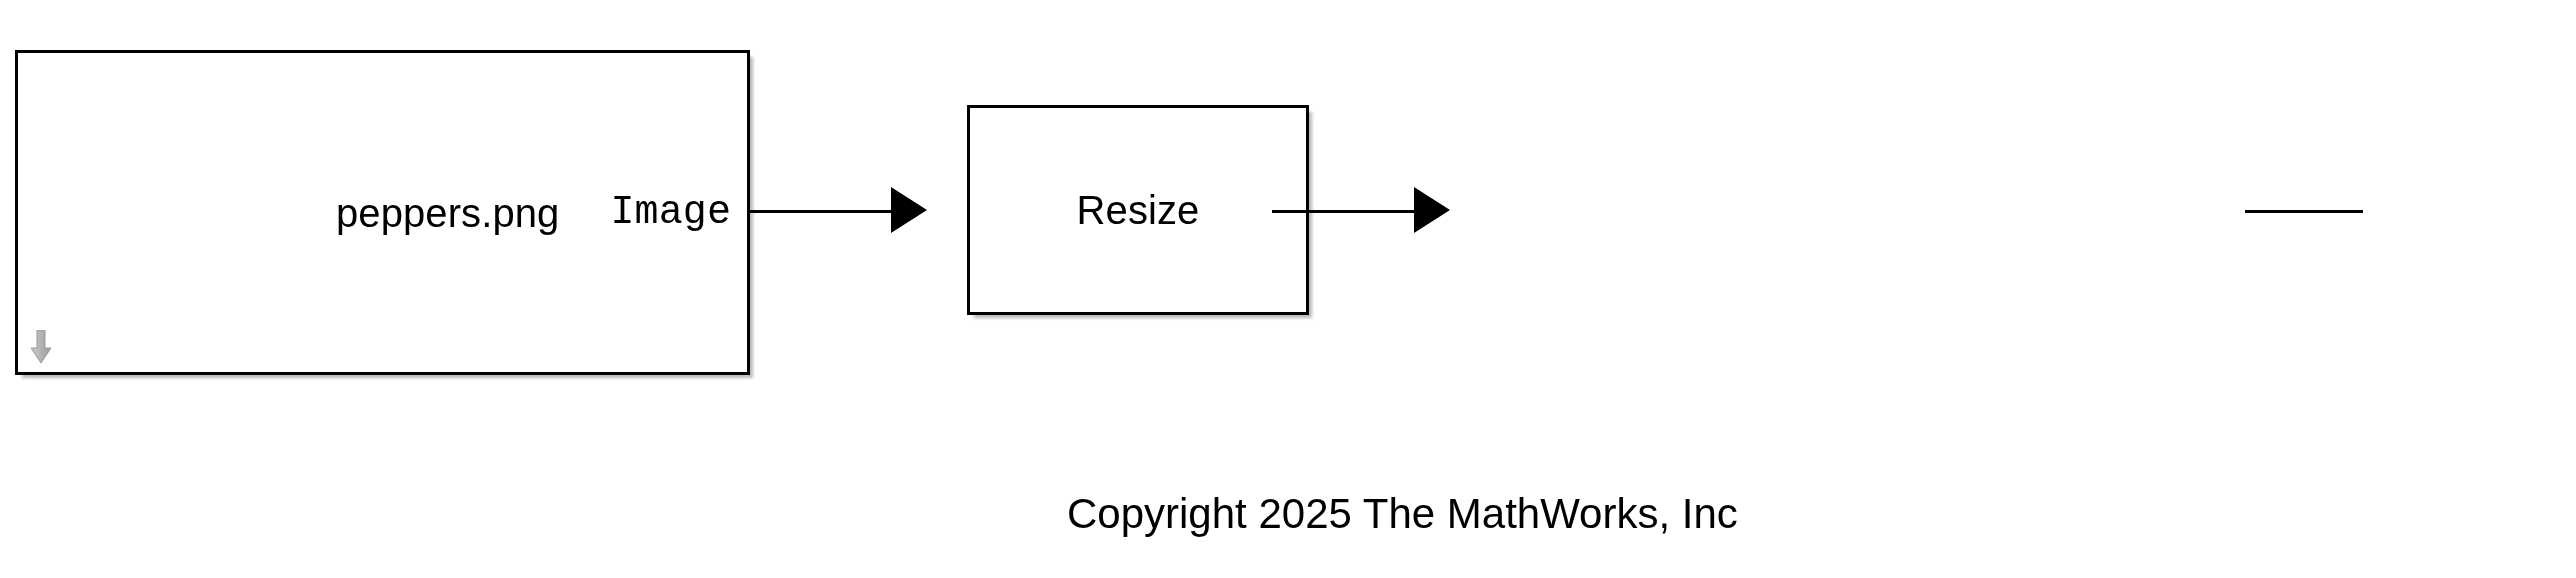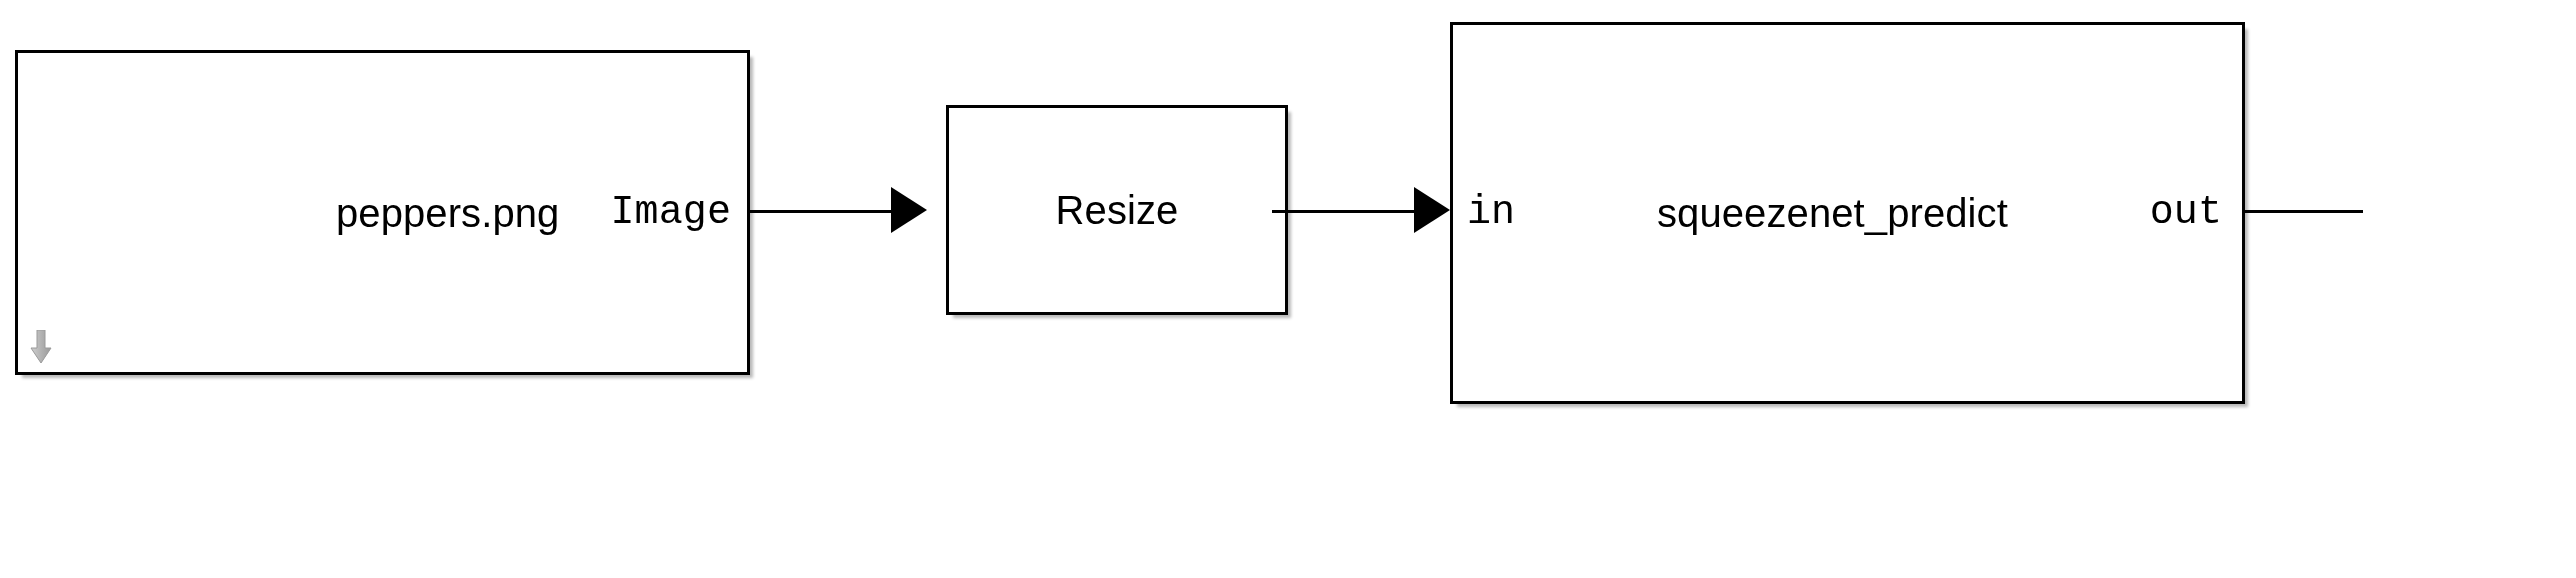--- a/index.html
+++ b/index.html
@@ -136,43 +136,33 @@
           <stop offset="100%" stop-color="#9a9a9a"></stop>
         </linearGradient>
       </defs>
       <polygon points="7,0 15,0 15,18 21,18 11,33 1,18 7,18" fill="url(#gg)" stroke="#9a9a9a" stroke-width="1"></polygon>
     </svg>
   </div>
 
   <div class="wire" style="left:749px; top:210px; width:145px;"></div>
   <div class="arrowhead" style="left:891px; top:187px;"></div>
 
-  <div class="block thin" style="left:946px; top:105px; width:342px; height:210px;">
+  <div class="block thin" style="left:967px; top:105px; width:342px; height:210px;">
     <div class="block-labels" style="justify-content:center;">
       <span class="lbl" style="margin:0 auto;">Resize</span>
     </div>
   </div>
 
   <div class="wire" style="left:1272px; top:210px; width:144px;"></div>
   <div class="arrowhead" style="left:1414px; top:187px;"></div>
 
-  <div class="block thin" style="left:1450px; top:22px; width:795px; height:382px;">
-    <div class="block-labels">
-      <span style="width:14px"></span>
-      <span class="lbl port">in</span>
-      <span class="spacer"></span>
-      <span class="lbl">squeezenet_predict</span>
-      <span class="spacer"></span>
-      <span class="lbl port">out</span>
-      <span style="width:20px"></span>
-    </div>
-  </div>
 
   <div class="wire" style="left:2245px; top:210px; width:138px;"></div>
   <div class="arrowhead" style="left:2381px; top:187px;"></div>
 
   <div class="terminator" style="left:2419px; top:174px; width:173px; height:73px;">
     <span class="num">1</span>
   </div>
 
+  <div class="note" style="left:1067px; top:493px;">Copyright 2025 The MathWorks, Inc</div>
 
 </div>
 
 
 </body></html>

